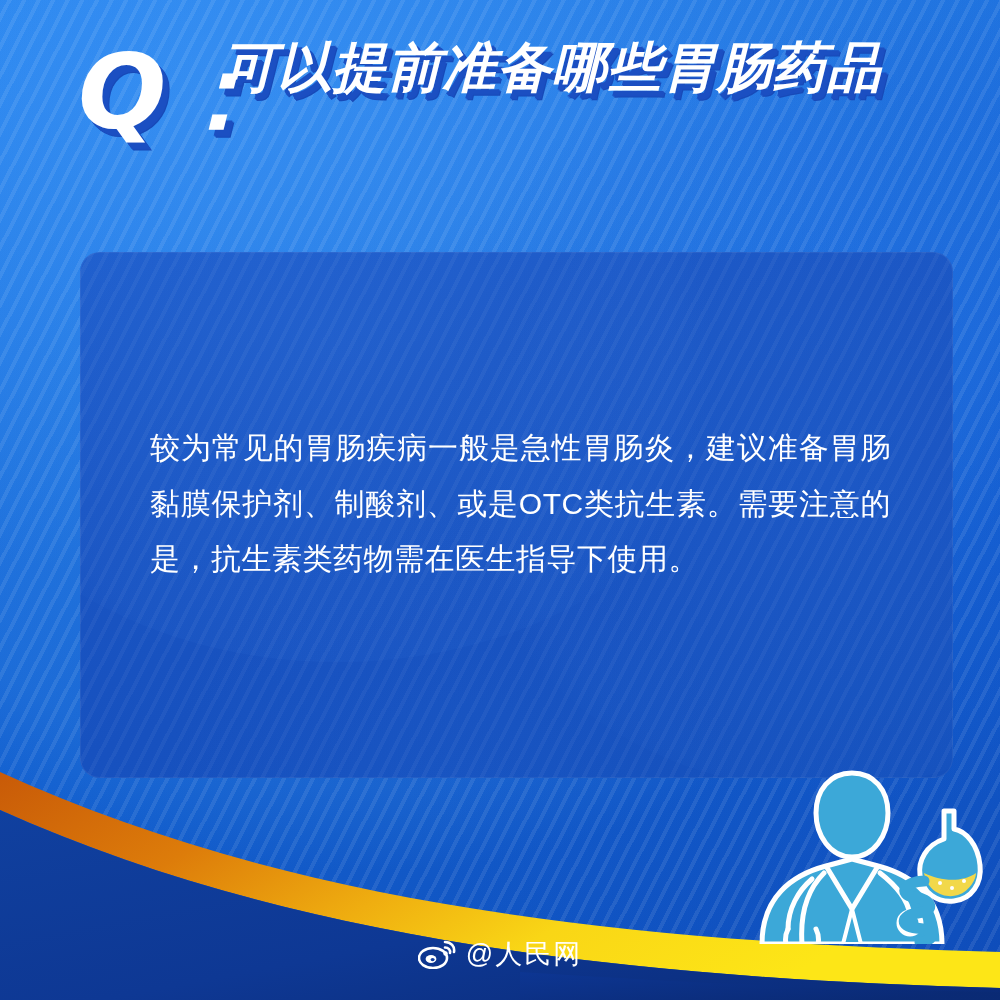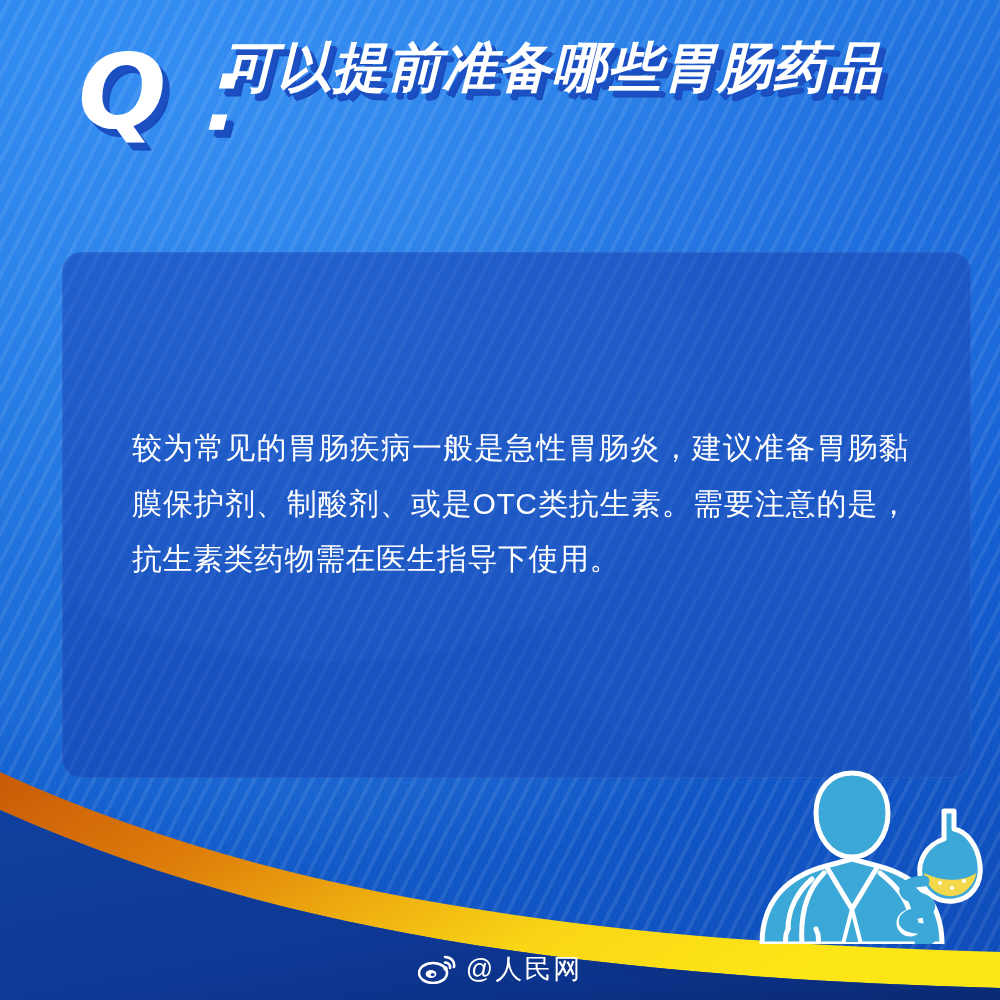--- a/index.html
+++ b/index.html
@@ -110,29 +110,28 @@
       6px 7px 0 #174ab8;
   }
   .title-line.l2 {
     text-align: right;
     padding-right: 22px;
   }
 
   
   .card {
     position: absolute;
-    left: 62px;
+    left: 80px;
     top: 252px;
     width: 873px;
     height: 526px;
     border-radius: 20px;
     overflow: hidden;
     background: linear-gradient(160deg, #1d5ccb 0%, #1a55c3 30%, #1751bf 60%, #1450bc 100%);
     box-shadow: inset 0 0 0 1px rgba(255,255,255,0.06);
-    padding-left: 36px;
   }
   .card-stripes {
     position: absolute;
     inset: -10%;
     background: repeating-linear-gradient(
       -63deg,
       rgba(255,255,255,0.045) 0px,
       rgba(255,255,255,0.045) 4px,
       rgba(255,255,255,0) 4px,
       rgba(255,255,255,0) 13px
@@ -189,21 +188,21 @@
     bottom: 56px;
     width: 250px;
     height: 175px;
   }
 
   
   .footer {
     position: absolute;
     left: 0;
     right: 0;
-    bottom: 13px;
+    bottom: 28px;
     display: flex;
     align-items: center;
     justify-content: center;
     gap: 10px;
   }
   .weibo-icon { display: block; }
   .footer-text {
     color: #ffffff;
     font-size: 27px;
     letter-spacing: 2px;

